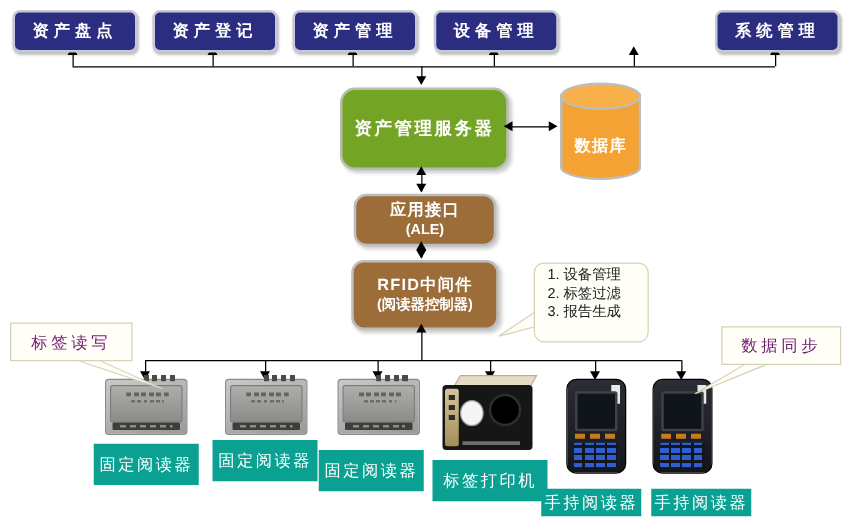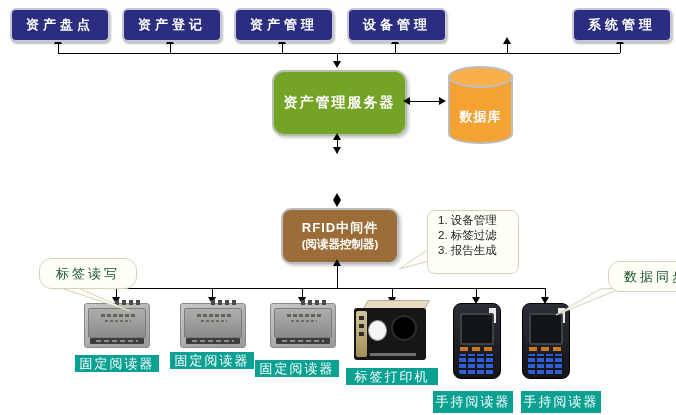--- a/index.html
+++ b/index.html
@@ -33,31 +33,31 @@
   .cyl{position:absolute;left:448px;top:66px;width:65px;height:78px;}
   .cyl .body{position:absolute;left:0;top:9px;right:0;bottom:0;background:var(--orange);
     border:2px solid var(--box_border);border-top:none;border-radius:0 0 32px 32px / 0 0 10px 10px;}
   .cyl .top{position:absolute;left:0;top:0;width:61px;height:18px;background:#f7b04a;
     border:2px solid var(--box_border);border-radius:50%;}
   .cyl .label{position:absolute;left:0;right:0;top:42px;text-align:center;color:#fff;
     font-size:13px;font-weight:bold;letter-spacing:1px;}
 
   
   .callout{position:absolute;background:var(--callout_bg);border:1px solid var(--callout_border);
-    border-radius:12px;color:#14532d;display:flex;align-items:center;justify-content:center;
-    font-size:13px;letter-spacing:3px;z-index:3;margin-left:31px;}
+    border-radius:0;color:#701a75;display:flex;align-items:center;justify-content:center;
+    font-size:13px;letter-spacing:3px;z-index:3;}
   .note{position:absolute;left:427px;top:210px;width:92px;height:64px;background:var(--callout_bg);
     border:1px solid var(--callout_border);border-radius:8px;color:#222;z-index:3;
     font-size:11.5px;line-height:15px;padding:2px 0 0 10px;box-sizing:border-box;}
   .note div{white-space:nowrap;}
   .tails{position:absolute;left:0;top:0;z-index:2;}
 
   
   .teal-label{position:absolute;background:var(--teal);color:#fff;font-size:13px;letter-spacing:2px;
-    display:flex;align-items:center;justify-content:center;height:17px;}
+    display:flex;align-items:center;justify-content:center;height:33px;}
 
   
   .fr{position:absolute;width:64px;height:43px;background:linear-gradient(160deg,#c9c9c7,#999997);
     border:1px solid #8a8a88;border-radius:3px;}
   .fr .ports{position:absolute;top:-4px;right:7px;width:27px;height:5px;
     background:repeating-linear-gradient(90deg,#4a4a48 0 4px,transparent 4px 7px);}
   .fr .inner{position:absolute;left:3px;right:3px;top:4px;bottom:9px;
     background:linear-gradient(#aeaeac,#8b8b89);border:1px solid #7c7c7a;border-radius:2px;}
   .fr .txt{position:absolute;left:16px;right:14px;top:10px;height:3px;
     background:repeating-linear-gradient(90deg,#64645f 0 4px,transparent 4px 6px);}
@@ -150,20 +150,24 @@
   <div class="cyl">
     <div class="body"></div>
     <div class="top"></div>
     <div class="label">数据库</div>
   </div>
 
   <div class="vline" style="left:337px;top:136px;height:17px;"></div>
   <div class="arr up" style="left:333px;top:133px;"></div>
   <div class="arr down" style="left:333px;top:147px;"></div>
 
+  <div class="box-brown" style="left:283px;top:155px;width:110px;height:38px;">
+    <div class="l1">应用接口</div>
+    <div class="l2">(ALE)</div>
+  </div>
 
   <div class="vline" style="left:337px;top:196px;height:10px;"></div>
   <div class="arr up" style="left:333px;top:193px;"></div>
   <div class="arr down" style="left:333px;top:200px;"></div>
 
   <div class="box-brown" style="left:281px;top:208px;width:114px;height:52px;">
     <div class="l1">RFID中间件</div>
     <div class="l2">(阅读器控制器)</div>
   </div>
 

